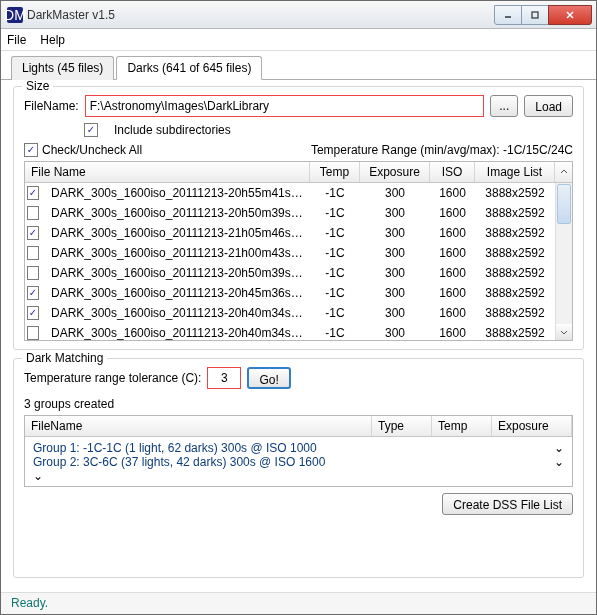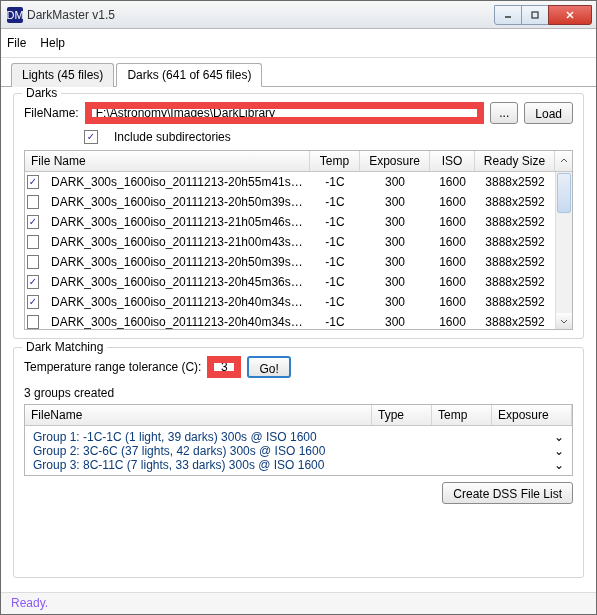--- a/index.html
+++ b/index.html
@@ -1,45 +1,45 @@
 <!DOCTYPE html>
 <html><head>
 <meta charset="utf-8">
 <style>
 * { box-sizing: border-box; margin: 0; padding: 0; font-family: "Segoe UI", Tahoma, sans-serif; font-size: 12px; }
 body { background: #fff; width: 597px; height: 615px; border: 1px solid #6a6a6a; display: flex; flex-direction: column; }
 
 
 .titlebar { height: 28px; background: linear-gradient(#f8f8f8, #e2e7ed); display: flex; align-items: center; padding-left: 6px; border-bottom: 1px solid #b8b8b8; }
-.titlebar .app-icon { width: 16px; height: 16px; background: #1a237e; color: #fff; font-size: 11px; display: flex; align-items: center; justify-content: center; border-radius: 2px; margin-right: 4px; }
+.titlebar .app-icon { width: 16px; height: 16px; background: #1a237e; color: #fff; font-size: 14px; display: flex; align-items: center; justify-content: center; border-radius: 2px; margin-right: 4px; }
 .titlebar .title { flex: 1; color: #333; }
 .winbtns { display: flex; height: 20px; margin-right: 4px; }
 .winbtn { width: 28px; height: 20px; border: 1px solid #8a9db5; background: linear-gradient(#f3f7fb, #d6e3ef); display: flex; align-items: center; justify-content: center; margin-left: -1px; }
 .winbtn:first-child { border-radius: 0 0 0 3px; }
 .winbtn.close { width: 44px; background: linear-gradient(#e9736b, #d13b2a); border-color: #8a342d; border-radius: 0 0 3px 0; color:#fff; }
 .winbtn svg { width: 10px; height: 10px; }
 
 
-.menubar { height: 29px; display: flex; align-items: center; padding: 0 6px; gap: 14px; border-bottom: 1px solid #ddd; }
+.menubar { height: 22px; display: flex; align-items: center; padding: 0 6px; gap: 14px; border-bottom: 1px solid #ddd; }
 .menubar span { color: #000; }
 
 
 .tabs { display: flex; padding: 4px 10px 0; border-bottom: 1px solid #adadad; }
 .tab { padding: 4px 10px; border: 1px solid #adadad; border-bottom: none; background: #f0f0f0; margin-right: 2px; border-radius: 3px 3px 0 0; position: relative; top: 1px; }
 .tab.active { background: #fff; border-bottom: 1px solid #fff; }
 
 
 .content { flex: 1; padding: 6px 12px; display: flex; flex-direction: column; overflow: hidden; }
 
 .fieldset { border: 1px solid #d6d6d6; border-radius: 3px; padding: 8px 10px; margin-bottom: 8px; position: relative; }
 .fieldset .legend { position: absolute; top: -8px; left: 8px; background: #fff; padding: 0 4px; color: #000; }
 
 .row { display: flex; align-items: center; gap: 6px; margin-bottom: 6px; }
 .row label { color: #000; }
-.textinput { flex: 1; height: 22px; border: 7px solid #ef4444; padding: 0 4px; background: #fff; }
+.textinput { flex: 1; height: 22px; border: 1px solid #ef4444; padding: 0 4px; background: #fff; }
 .btn { height: 22px; border: 1px solid #8a8a8a; background: linear-gradient(#fdfdfd, #e5e5e5); border-radius: 3px; padding: 4px 10px; }
 .btn.small { padding: 0 8px; }
 .btn.go { border: 2px solid #2f7fc9; text-align: center; }
 
 .checkbox { width: 14px; height: 14px; border: 1px solid #7a7a7a; display: inline-flex; align-items: center; justify-content: center; background: #fff; margin-right: 4px; }
 .checkbox.checked::after { content: "✓"; font-size: 10px; color: #2a2aaa; line-height: 1; }
 
 .temp-range-row { display:flex; align-items:center; justify-content:space-between; margin-bottom:4px; }
 
 
@@ -62,21 +62,21 @@
 .scrollthumb { background: linear-gradient(#e8eff7, #c8daf0); border:1px solid #a8c6df; height: 40px; margin: 1px; border-radius:2px; }
 
 .matching-list { height: 72px; }
 .matching-list .listbody { flex-direction:column; padding: 4px 0; }
 .grouprow { display: flex; align-items: center; height: 20px; padding: 0 8px; }
 .grouprow .gname { flex: 1; color: #0c3c7a; }
 .grouprow .expander { color: #000; }
 
 .bottomrow { display:flex; justify-content:flex-end; padding-top:6px; }
 
-.statusbar { height: 22px; border-top: 1px solid #ddd; padding: 3px 10px; color: #8b5cf6; background:#f6f6f6; }
+.statusbar { height: 22px; border-top: 1px solid #ddd; padding: 3px 10px; color: #0f766e; background:#f6f6f6; }
 
 </style>
 </head>
 <body>
 
 <div class="titlebar">
   <div class="app-icon">DM</div>
   <div class="title">DarkMaster v1.5</div>
   <div class="winbtns">
     <div class="winbtn">
@@ -104,39 +104,46 @@
 </div>
 
 <div class="tabs">
   <div class="tab">Lights (45 files)</div>
   <div class="tab active">Darks (641 of 645 files)</div>
 </div>
 
 <div class="content">
 
   <div class="fieldset">
-    <div class="legend">Darks</div>
+    <div class="legend">Size</div>
     <div class="row">
       <label>FileName:</label>
       <input class="textinput" value="F:\Astronomy\Images\DarkLibrary" style="">
       <button class="btn small">...</button>
       <button class="btn">Load</button>
     </div>
     <div class="row" style="padding-left:60px;gap:12px;">
       <span class="checkbox checked"></span>
       <label>Include subdirectories</label>
+    </div>
+    <div class="temp-range-row">
+      <div style="display:flex; align-items:center;">
+        <span class="checkbox checked"></span>
+        <label>Check/Uncheck All</label>
+      </div>
+      <div>Temperature Range (min/avg/max): -1C/15C/24C</div>
     </div>
 
     <div class="listbox">
       <div class="listhead">
         <div class="col col-name">File Name</div>
         <div class="col col-temp">Temp</div>
         <div class="col col-exp">Exposure</div>
         <div class="col col-iso">ISO</div>
-        <div class="col col-size">Ready Size</div>
+        <div class="col col-size">Image List</div>
         <div class="scrollhead">
             <svg width="8" height="8" viewBox="0 0 8 8">
               <path d="M1 5 L4 2 L7 5" fill="none" stroke="#555"></path>
             </svg>
           </div>
       </div>
       <div class="listbody">
         <div class="rowswrap" id="darks-rows">
             <div class="listrow">
               <span class="cell check">
@@ -242,29 +249,28 @@
 
     <div class="listbox matching-list">
       <div class="listhead">
         <div class="col" style="flex:1;">FileName</div>
         <div class="col" style="width:60px;">Type</div>
         <div class="col" style="width:60px;">Temp</div>
         <div class="col" style="width:80px;">Exposure</div>
       </div>
       <div class="listbody" id="groups-rows">
           <div class="grouprow">
-            <span class="gname">Group 1: -1C-1C (1 light, 39 darks)  300s @ ISO 1600</span>
+            <span class="gname">Group 1: -1C-1C (1 light, 62 darks)  300s @ ISO 1000</span>
             <span class="expander">⌄</span>
           </div>
           <div class="grouprow">
             <span class="gname">Group 2: 3C-6C (37 lights, 42 darks)  300s @ ISO 1600</span>
             <span class="expander">⌄</span>
           </div>
           <div class="grouprow">
-            <span class="gname">Group 3: 8C-11C (7 lights, 33 darks)  300s @ ISO 1600</span>
             <span class="expander">⌄</span>
           </div>
         </div>
     </div>
 
     <div class="bottomrow">
       <button class="btn">Create DSS File List</button>
     </div>
   </div>
 

